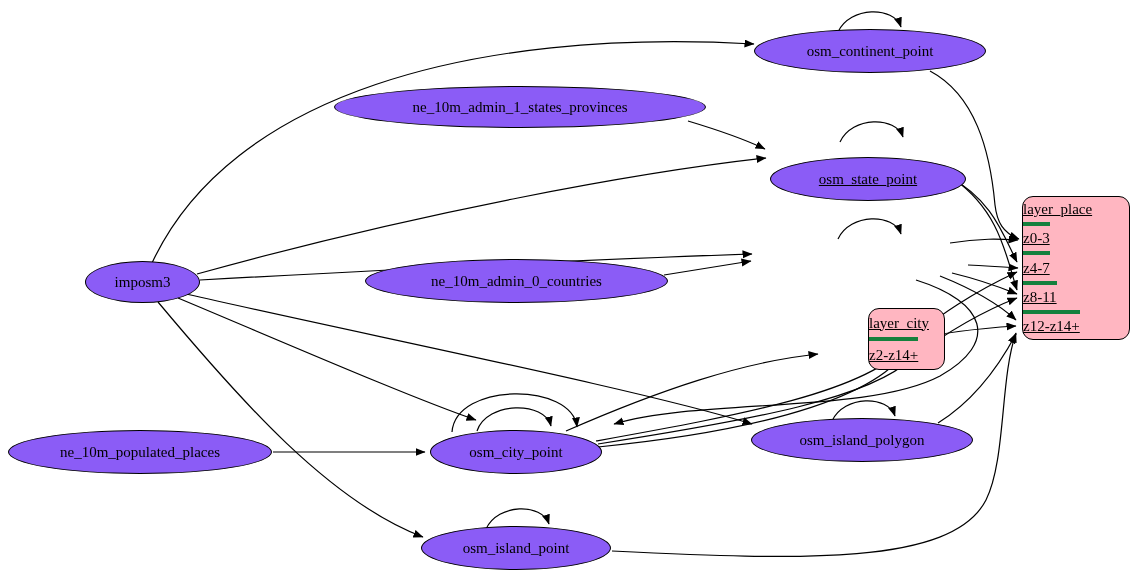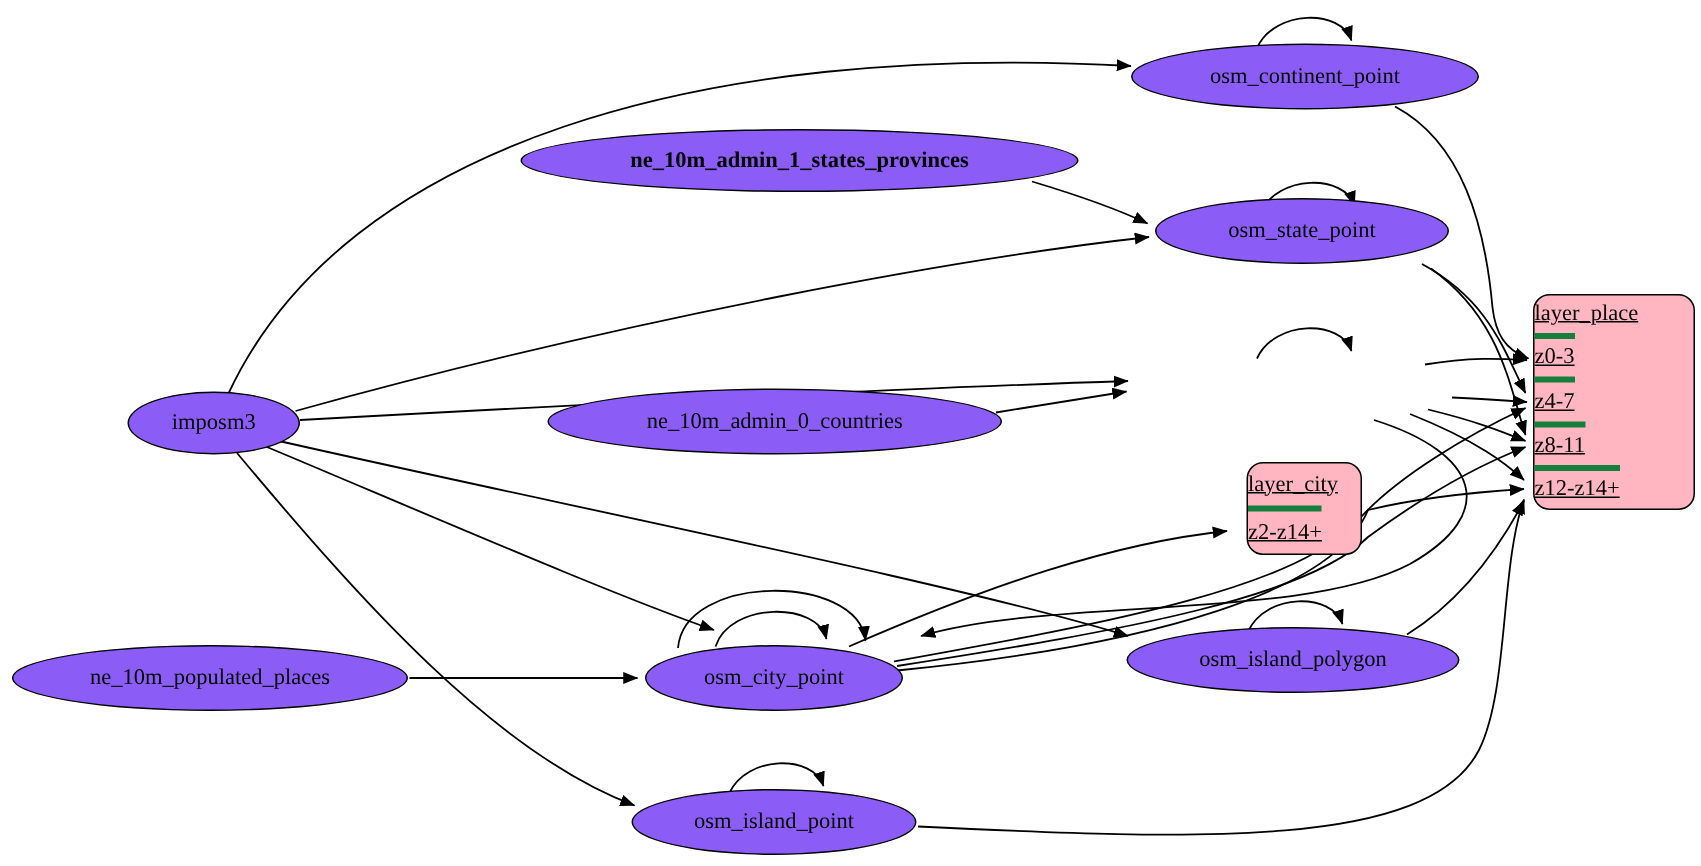--- a/index.html
+++ b/index.html
@@ -85,54 +85,54 @@
     <path class="edge" d="M938,423 C975,400 1000,364 1016,334" marker-end="url(#arrow)"></path>
     <path class="edge" d="M612,551 C800,560 952,566 986,500 C1006,460 1000,378 1016,333" marker-end="url(#arrow)"></path>
 
     <path class="edge" d="M916,280 C986,302 1000,342 940,376 C868,414 702,398 614,424" marker-end="url(#arrow)"></path>
   </svg>
 
   <div class="node ellipse" style="left:85px;top:261px;width:115px;height:42px;">
     <span>imposm3</span>
   </div>
 
-  <div class="node ellipse" style="left:347px;top:86px;width:372px;height:42px;font-weight:bold;">
+  <div class="node ellipse" style="left:334px;top:86px;width:372px;height:42px;">
     <span>ne_10m_admin_1_states_provinces</span>
   </div>
 
   <div class="node ellipse" style="left:365px;top:259px;width:303px;height:44px;">
     <span>ne_10m_admin_0_countries</span>
   </div>
 
   <div class="node ellipse" style="left:8px;top:430px;width:264px;height:44px;">
     <span>ne_10m_populated_places</span>
   </div>
 
   <div class="node ellipse" style="left:754px;top:29px;width:232px;height:44px;">
     <span>osm_continent_point</span>
   </div>
 
-  <div class="node ellipse" style="left:770px;top:132px;width:196px;height:44px;">
+  <div class="node ellipse" style="left:770px;top:157px;width:196px;height:44px;text-decoration:underline;">
     <span>osm_state_point</span>
   </div>
 
 
   <div class="node ellipse" style="left:430px;top:430px;width:172px;height:44px;">
     <span>osm_city_point</span>
   </div>
 
   <div class="node ellipse" style="left:751px;top:418px;width:222px;height:44px;">
     <span>osm_island_polygon</span>
   </div>
 
   <div class="node ellipse" style="left:421px;top:526px;width:190px;height:44px;">
     <span>osm_island_point</span>
   </div>
 
-  <div class="node record" style="left:831px;top:308px;width:77px;height:62px;">
+  <div class="node record" style="left:868px;top:308px;width:77px;height:62px;">
     <div class="row">layer_city</div>
     <div class="row">z2-z14+</div>
   </div>
 
   <div class="node record" style="left:1022px;top:196px;width:108px;height:144px;">
     <div class="row">layer_place</div>
     <div class="row">z0-3</div>
     <div class="row">z4-7</div>
     <div class="row">z8-11</div>
     <div class="row">z12-z14+</div>

